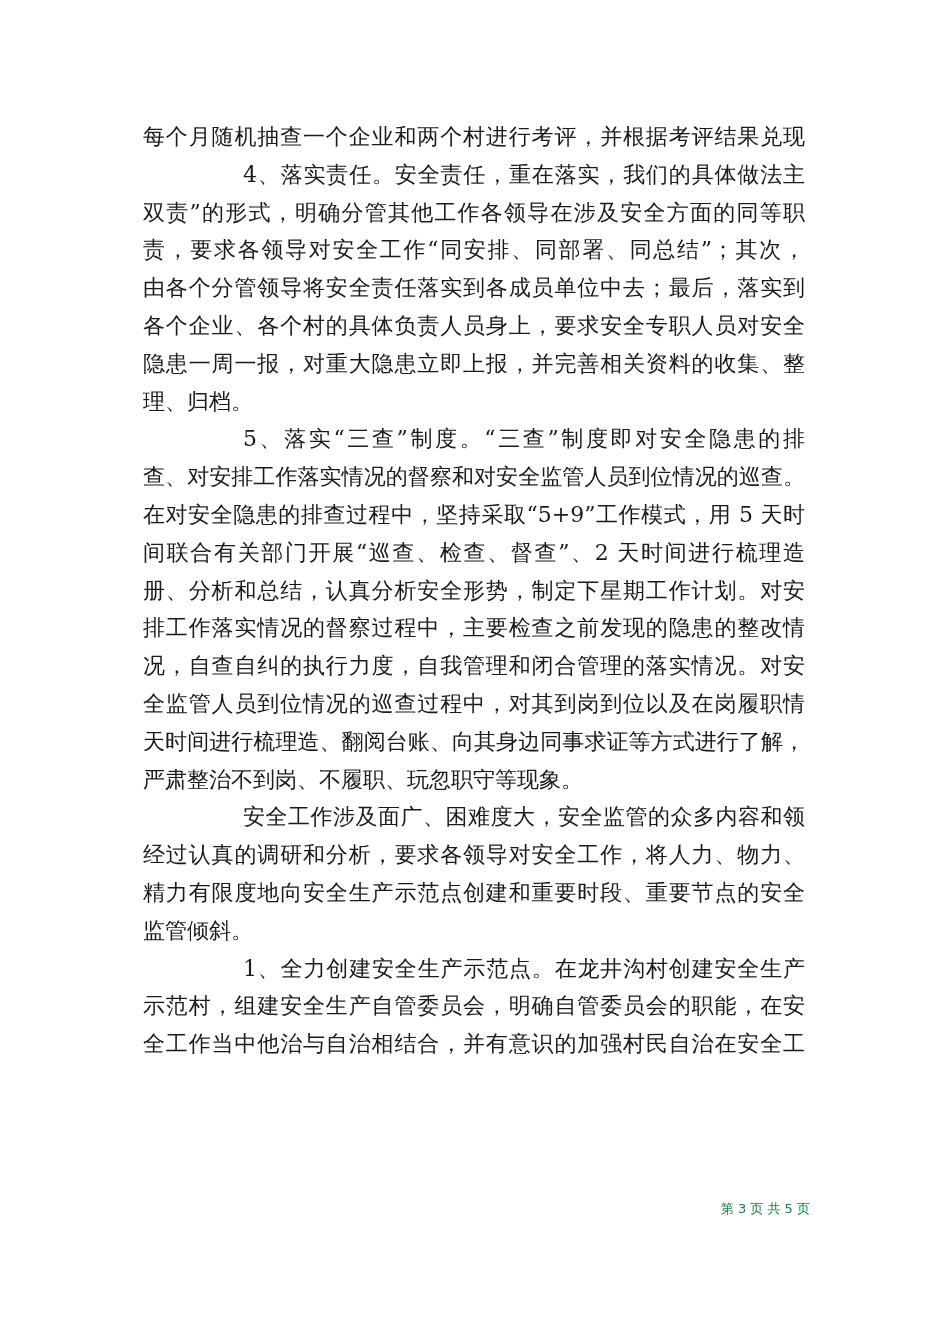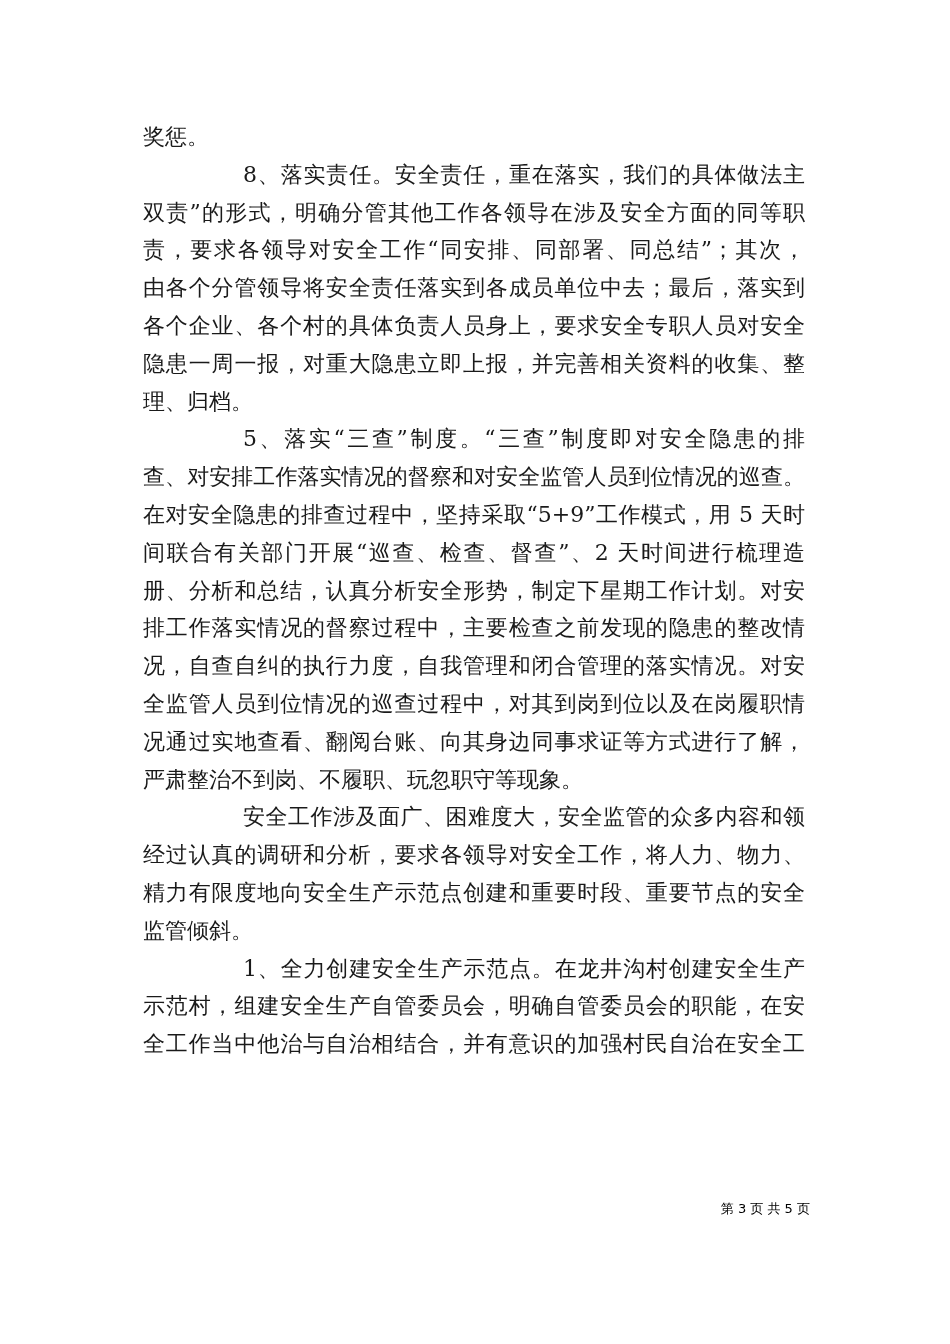--- a/index.html
+++ b/index.html
@@ -11,45 +11,45 @@
     font-family: "DejaVu Serif", "Liberation Serif", serif;
     font-size: 22px; color: #1a1a1a;
     white-space: nowrap;
     text-align: justify; text-align-last: justify;
   }
   .line.last { text-align-last: left; }
   .line.indent { padding-left: 100px; }
   .footer {
     position: absolute; left: 720px; top: 1200px; width: 90px;
     font-family: "DejaVu Sans", "Liberation Sans", sans-serif;
-    font-size: 13px; color: #000000; text-align: right; white-space: nowrap;
+    font-size: 13px; color: #15803d; text-align: right; white-space: nowrap;
   }
 </style>
 </head>
 <body>
 
 <div class="page">
   <div class="body-text" id="body-text">
-      <div class="line last">奖惩。</div>
-      <div class="line indent">8、落实责任。安全责任，重在落实，我们的具体做法主</div>
+      <div class="line">每个月随机抽查一个企业和两个村进行考评，并根据考评结果兑现</div>
+      <div class="line indent">4、落实责任。安全责任，重在落实，我们的具体做法主</div>
       <div class="line">双责”的形式，明确分管其他工作各领导在涉及安全方面的同等职</div>
       <div class="line">责，要求各领导对安全工作“同安排、同部署、同总结”；其次，</div>
       <div class="line">由各个分管领导将安全责任落实到各成员单位中去；最后，落实到</div>
       <div class="line">各个企业、各个村的具体负责人员身上，要求安全专职人员对安全</div>
       <div class="line">隐患一周一报，对重大隐患立即上报，并完善相关资料的收集、整</div>
       <div class="line last">理、归档。</div>
       <div class="line indent">5、落实“三查”制度。“三查”制度即对安全隐患的排</div>
       <div class="line">查、对安排工作落实情况的督察和对安全监管人员到位情况的巡查。</div>
       <div class="line">在对安全隐患的排查过程中，坚持采取“5+9”工作模式，用 5 天时</div>
       <div class="line">间联合有关部门开展“巡查、检查、督查”、2 天时间进行梳理造</div>
       <div class="line">册、分析和总结，认真分析安全形势，制定下星期工作计划。对安</div>
       <div class="line">排工作落实情况的督察过程中，主要检查之前发现的隐患的整改情</div>
       <div class="line">况，自查自纠的执行力度，自我管理和闭合管理的落实情况。对安</div>
       <div class="line">全监管人员到位情况的巡查过程中，对其到岗到位以及在岗履职情</div>
-      <div class="line">况通过实地查看、翻阅台账、向其身边同事求证等方式进行了解，</div>
+      <div class="line">天时间进行梳理造、翻阅台账、向其身边同事求证等方式进行了解，</div>
       <div class="line last">严肃整治不到岗、不履职、玩忽职守等现象。</div>
       <div class="line indent">安全工作涉及面广、困难度大，安全监管的众多内容和领</div>
       <div class="line">经过认真的调研和分析，要求各领导对安全工作，将人力、物力、</div>
       <div class="line">精力有限度地向安全生产示范点创建和重要时段、重要节点的安全</div>
       <div class="line last">监管倾斜。</div>
       <div class="line indent">1、全力创建安全生产示范点。在龙井沟村创建安全生产</div>
       <div class="line">示范村，组建安全生产自管委员会，明确自管委员会的职能，在安</div>
       <div class="line">全工作当中他治与自治相结合，并有意识的加强村民自治在安全工</div>
     </div>
   <div class="footer">第 3 页 共 5 页</div>

